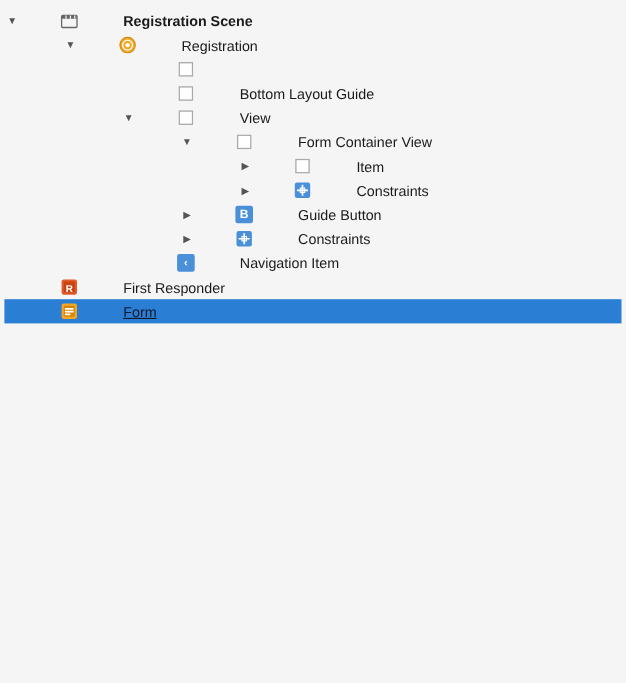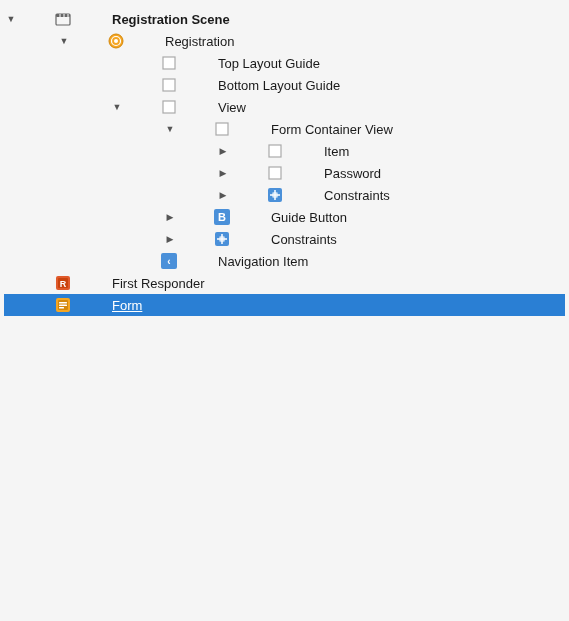--- a/index.html
+++ b/index.html
@@ -60,21 +60,21 @@
       width: 16px;
       height: 16px;
       flex-shrink: 0;
       margin-right: 4px;
     }
     .label {
       font-size: 13px;
       white-space: nowrap;
     }
     .tree-item.selected .label {
-      color: #ffffff;
+      color: #0f172a;
       text-decoration: underline;
     }
 
     .icon-b-button {
       width: 16px;
       height: 16px;
       background: #4a90d9;
       color: white;
       font-weight: bold;
       font-size: 11px;
@@ -134,21 +134,20 @@
 
   <div class="tree-item">
     <div class="indent"></div>
     <div class="indent"></div>
     <div class="spacer"></div>
     <div class="icon">
       <svg width="14" height="14" viewBox="0 0 14 14">
         <rect x="1" y="1" width="12" height="12" fill="white" stroke="#aaa" stroke-width="1.2"></rect>
       </svg>
     </div>
-    <span class="label">Top Layout Guide</span>
   </div>
 
   <div class="tree-item">
     <div class="indent"></div>
     <div class="indent"></div>
     <div class="spacer"></div>
     <div class="icon">
       <svg width="14" height="14" viewBox="0 0 14 14">
         <rect x="1" y="1" width="12" height="12" fill="white" stroke="#aaa" stroke-width="1.2"></rect>
       </svg>
@@ -190,33 +189,20 @@
     <div class="disclosure collapsed"></div>
     <div class="icon">
       <svg width="14" height="14" viewBox="0 0 14 14">
         <rect x="1" y="1" width="12" height="12" fill="white" stroke="#aaa" stroke-width="1.2"></rect>
       </svg>
     </div>
     <span class="label">Item</span>
   </div>
 
 
-  <div class="tree-item">
-    <div class="indent"></div>
-    <div class="indent"></div>
-    <div class="indent"></div>
-    <div class="indent"></div>
-    <div class="disclosure collapsed"></div>
-    <div class="icon">
-      <svg width="14" height="14" viewBox="0 0 14 14">
-        <rect x="1" y="1" width="12" height="12" fill="white" stroke="#aaa" stroke-width="1.2"></rect>
-      </svg>
-    </div>
-    <span class="label">Password</span>
-  </div>
 
   <div class="tree-item">
     <div class="indent"></div>
     <div class="indent"></div>
     <div class="indent"></div>
     <div class="indent"></div>
     <div class="disclosure collapsed"></div>
     <div class="icon">
       <svg width="16" height="16" viewBox="0 0 16 16">
         <rect x="1" y="1" width="14" height="14" rx="2" fill="#4a90d9"></rect>

